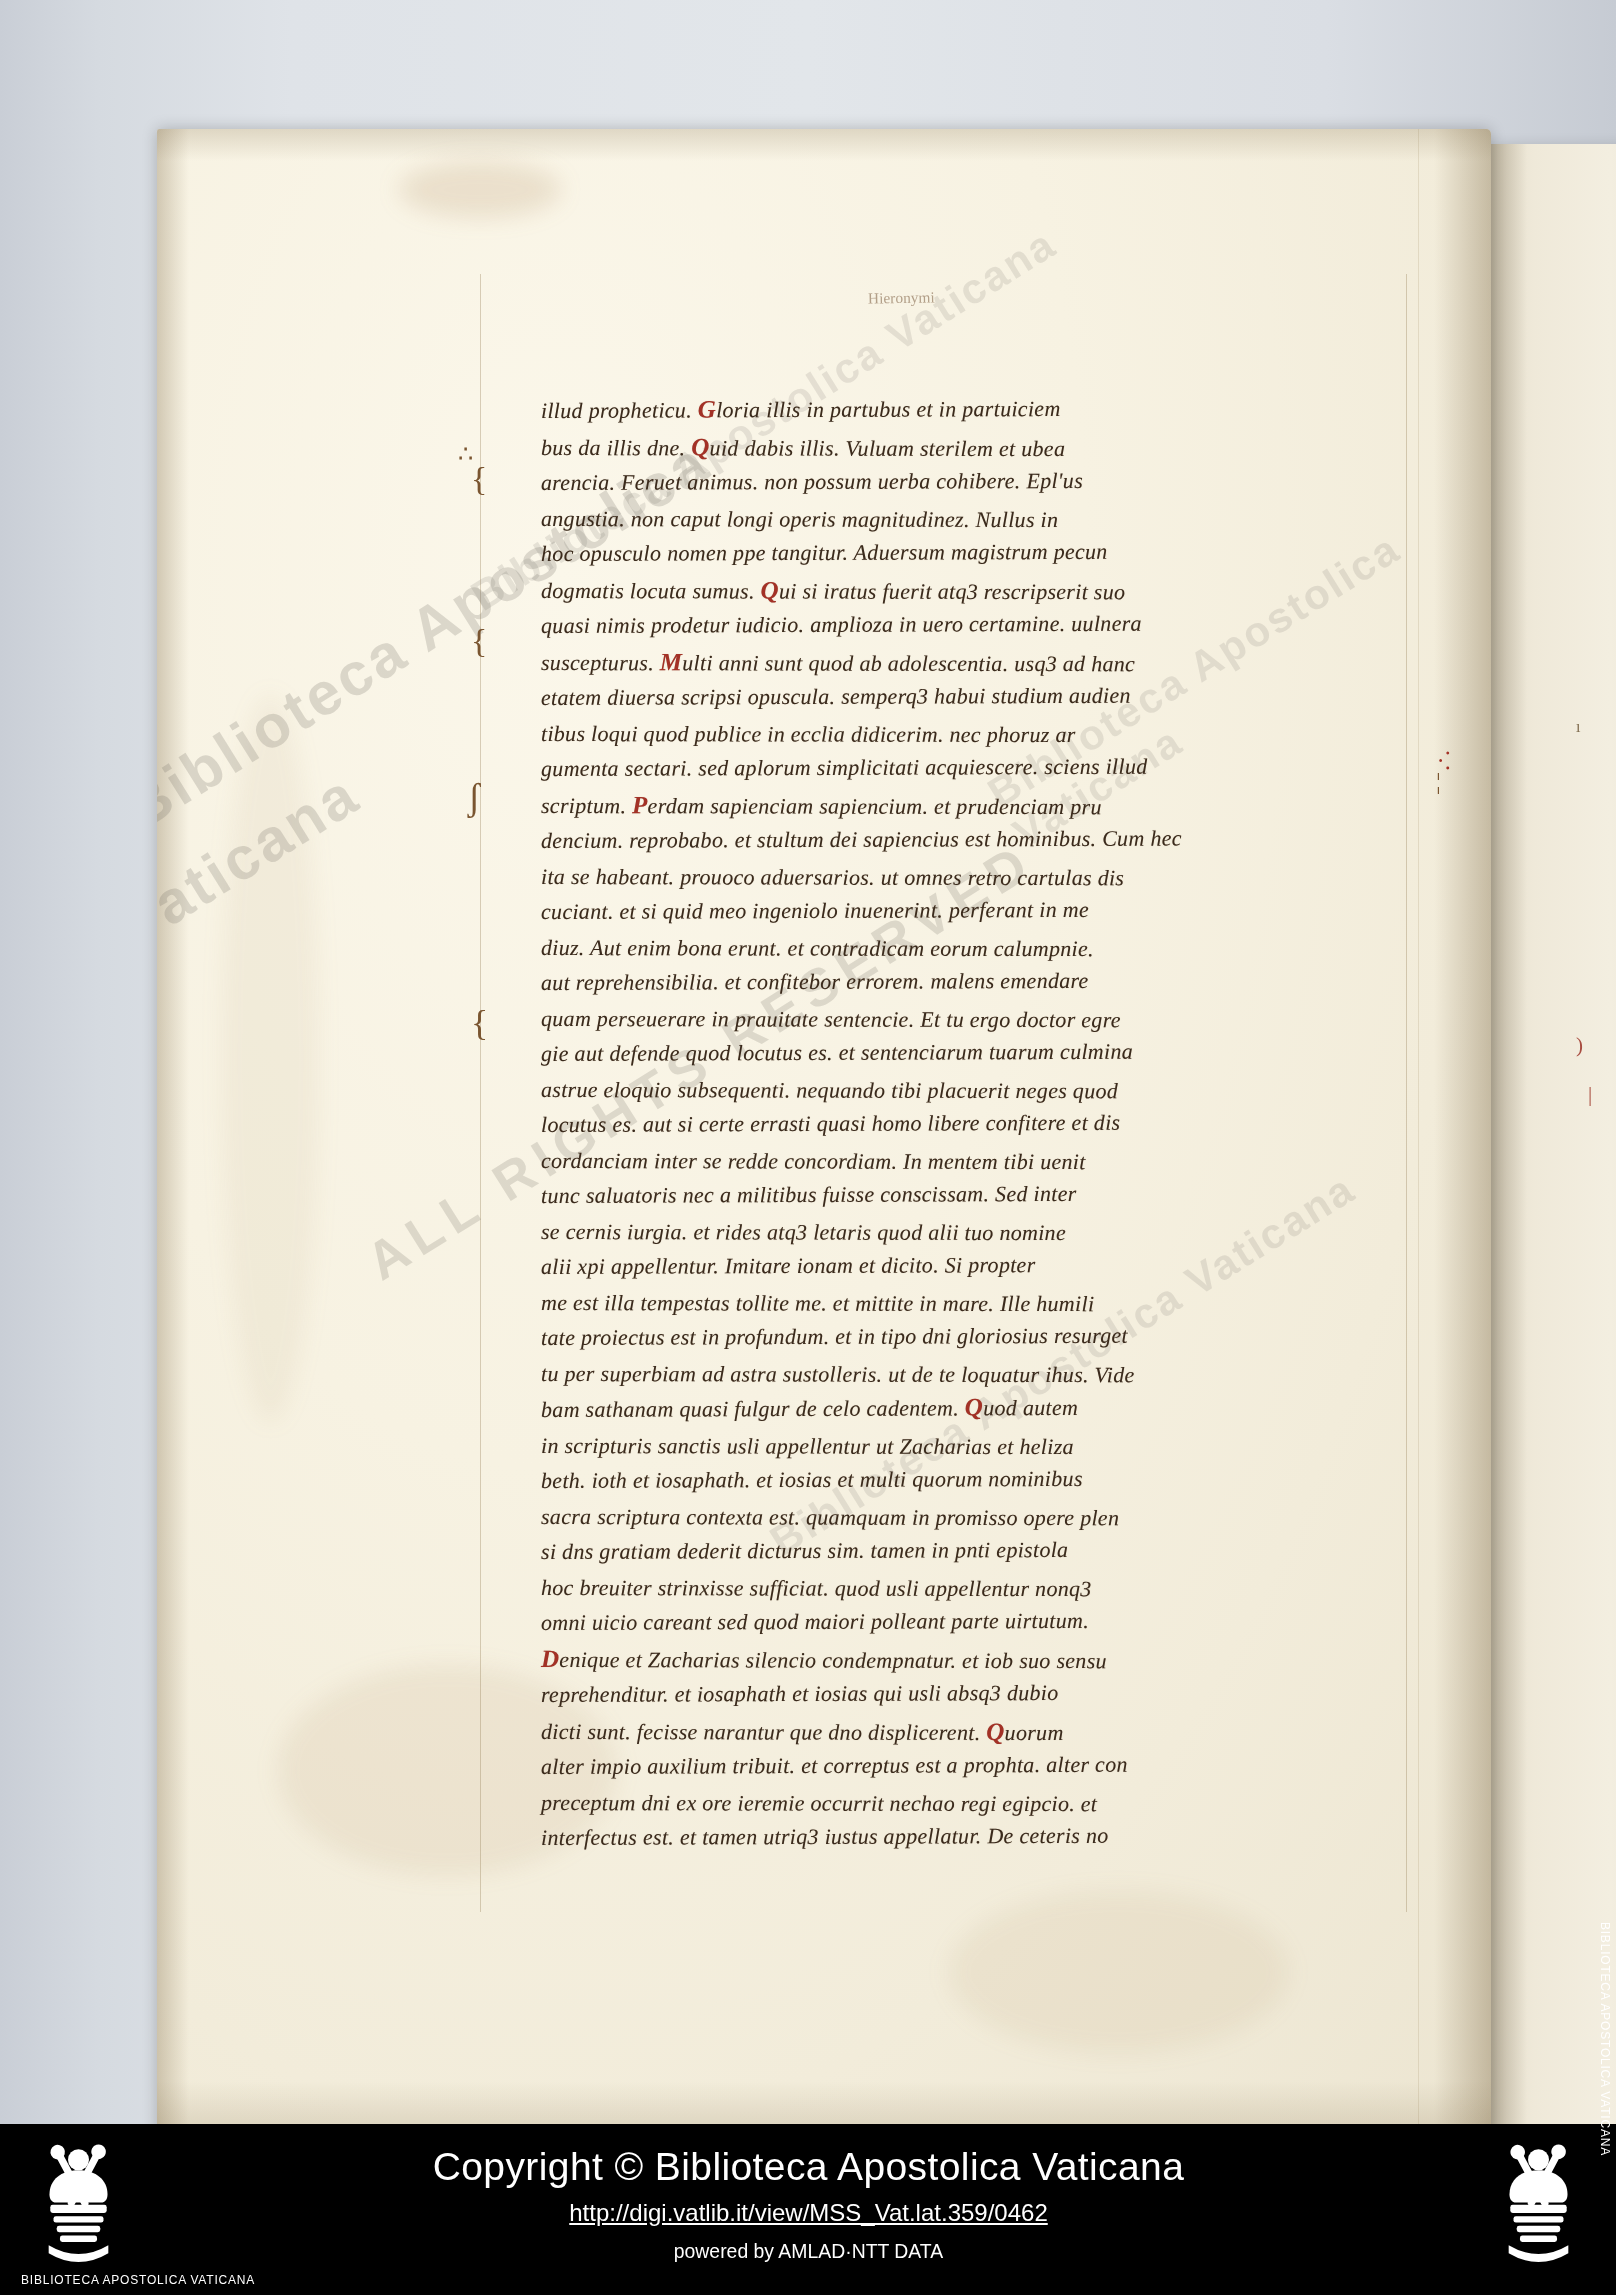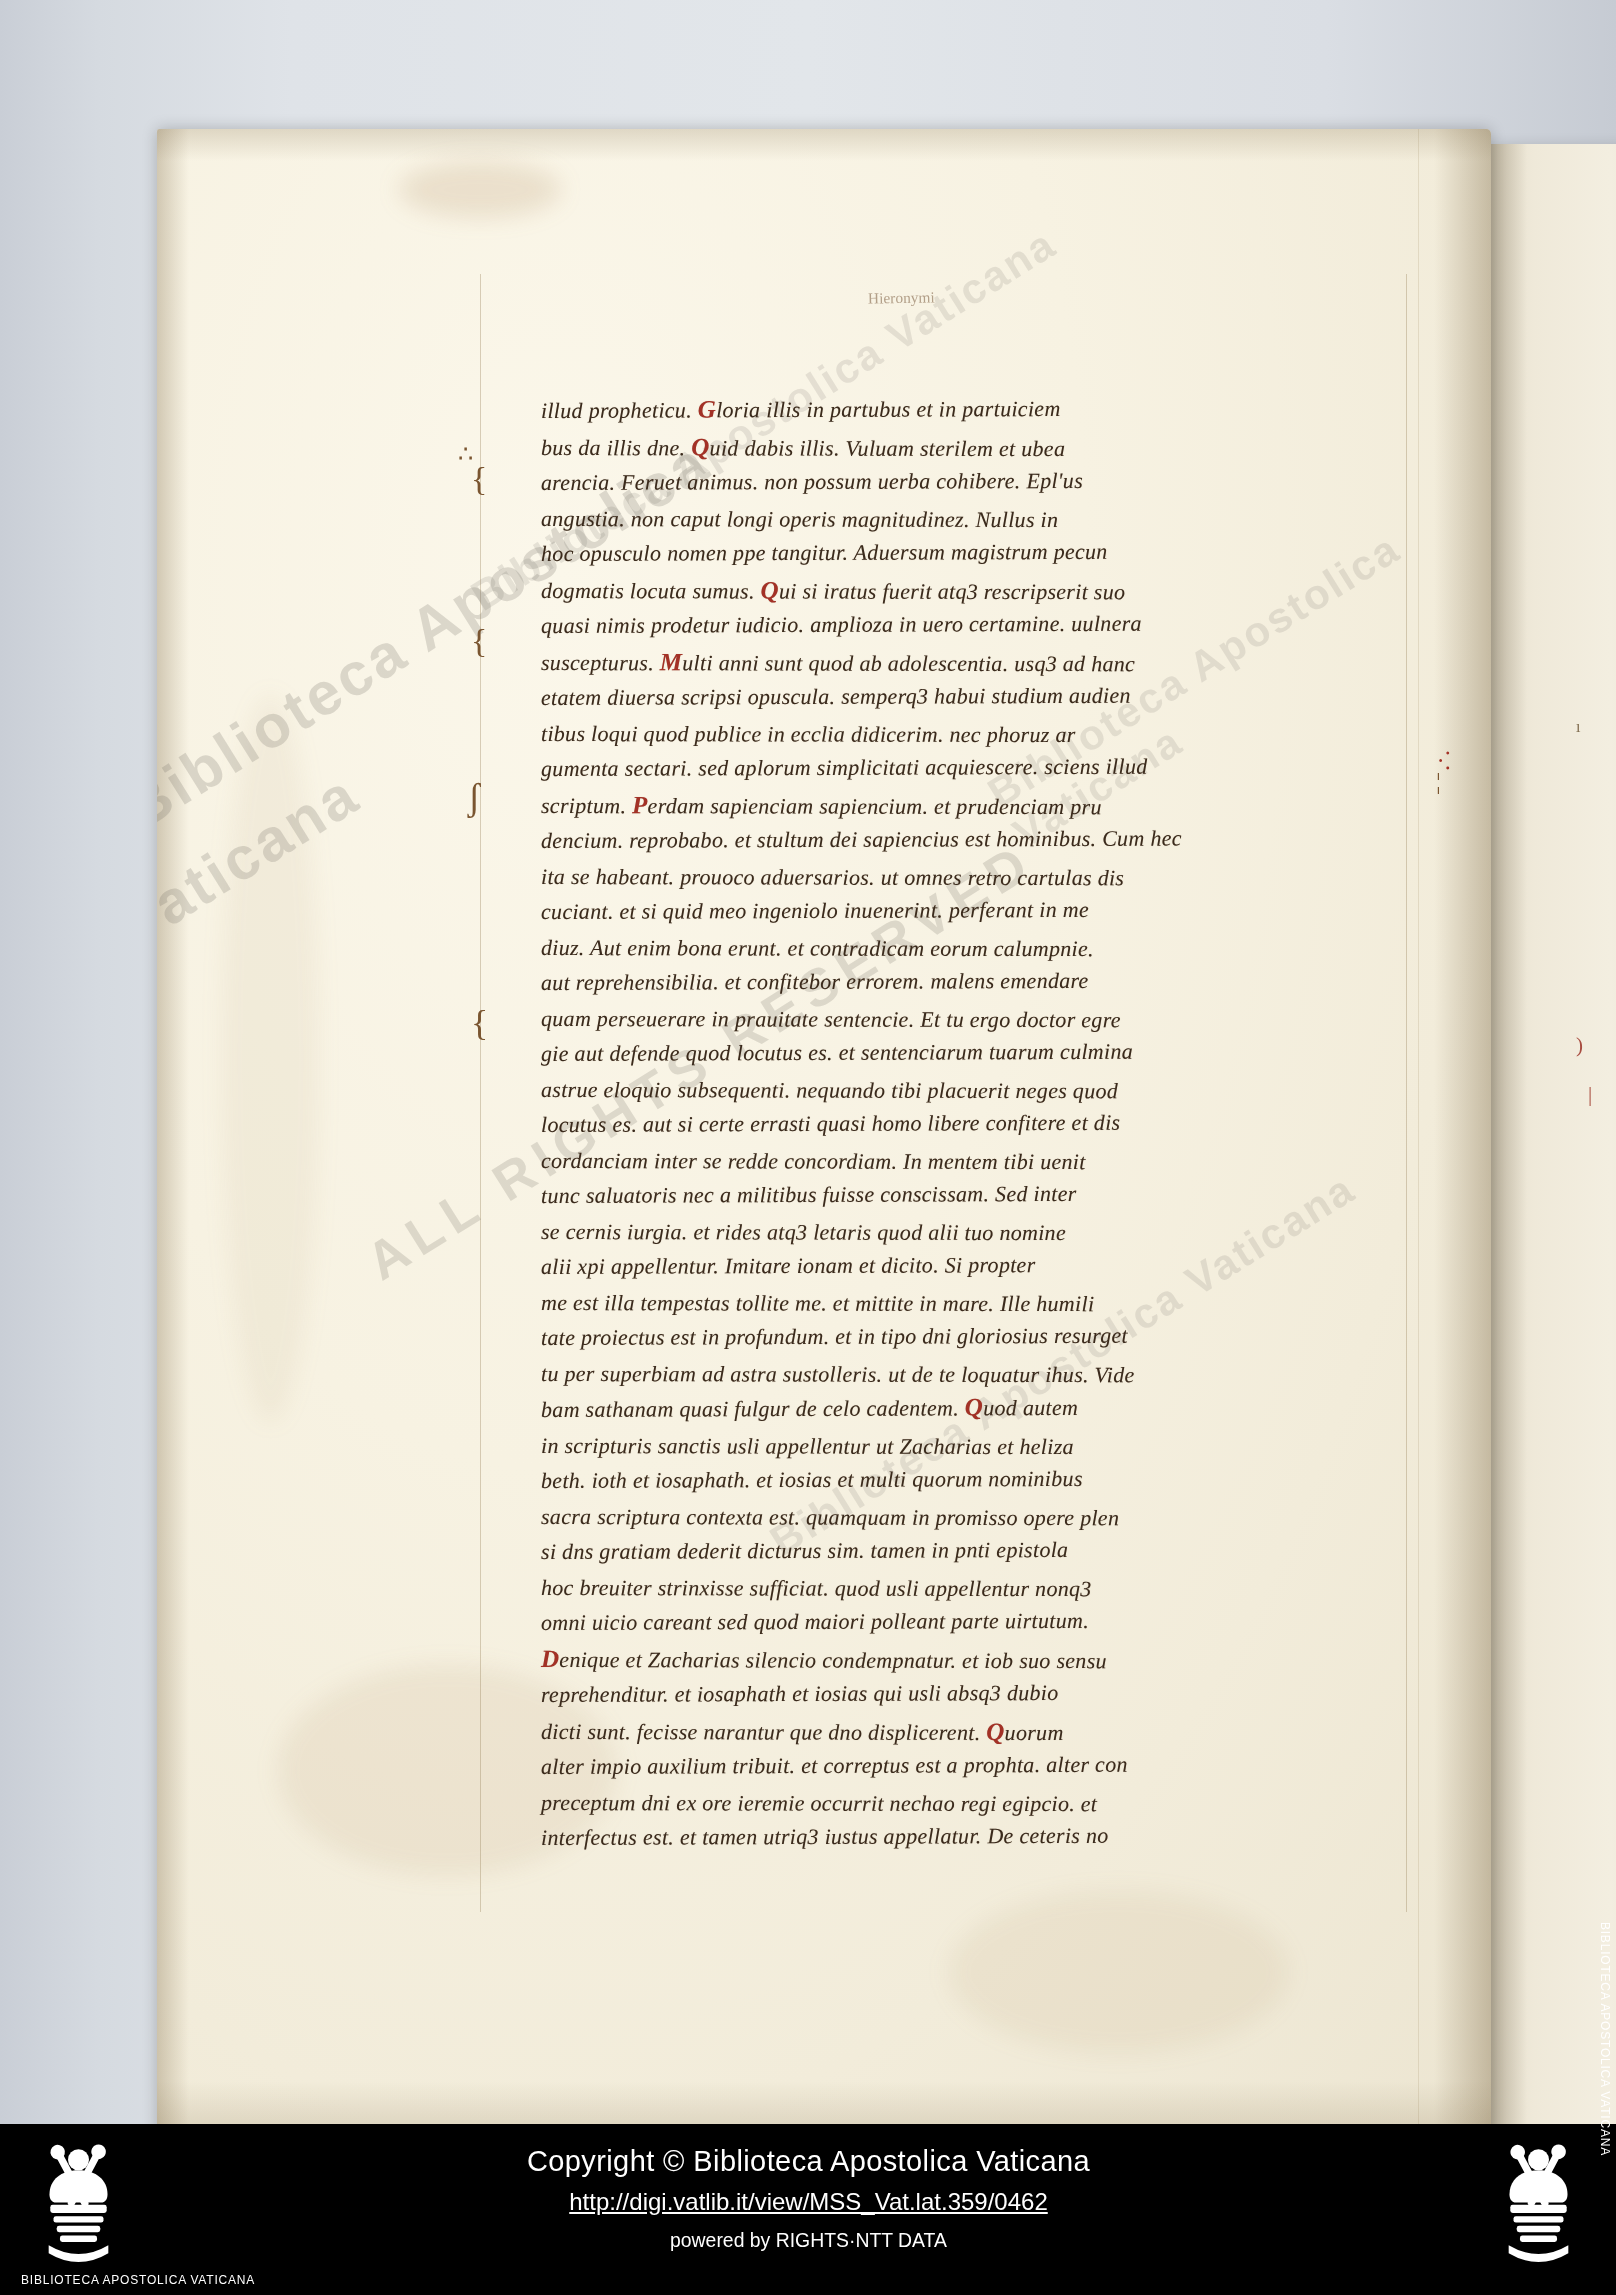--- a/index.html
+++ b/index.html
@@ -179,21 +179,21 @@
     width: 1617px;
     height: 171px;
     background: #000000;
     color: #ffffff;
   }
   .footer-center {
     position: absolute;
     left: 0; right: 0; top: 21px;
     text-align: center;
   }
-  .footer-line1 { font-size: 29px; letter-spacing: 0.4px; }
+  .footer-line1 { font-size: 39px; letter-spacing: 0.4px; }
   .footer-line2 { font-size: 24px; margin-top: 9.7px; text-decoration: underline; }
   .footer-line3 { font-size: 19.4px; margin-top: 13px; }
 
   .crest {
     position: absolute;
     width: 121px; height: 137px;
     top: 18px;
   }
   .crest.left { left: 18px; }
   .crest.right { right: 18px; }
@@ -331,21 +331,21 @@
           </g>
           <path d="M38 128 q37 22 74 0 l0 10 q-37 22 -74 0 z"></path>
         </g>
       </svg>
     </div>
     <div class="crest-label left-lbl">BIBLIOTECA APOSTOLICA VATICANA</div>
 
     <div class="footer-center">
       <div class="footer-line1">Copyright © Biblioteca Apostolica Vaticana</div>
       <div class="footer-line2">http://digi.vatlib.it/view/MSS_Vat.lat.359/0462</div>
-      <div class="footer-line3">powered by RIGHTS·NTT DATA</div>
+      <div class="footer-line3">powered by AMLAD·NTT DATA</div>
     </div>
 
     <div class="crest right">
       <svg viewBox="0 0 150 170" width="121" height="137" aria-hidden="true">
         <g fill="#ffffff">
           <circle cx="75" cy="22" r="13"></circle>
           <path d="M75 35 c-22 0 -36 12 -36 30 c0 6 3 10 8 10 h56 c5 0 8 -4 8 -10 c0 -18 -14 -30 -36 -30 z"></path>
           <rect x="40" y="78" width="70" height="10" rx="3"></rect>
           <rect x="44" y="92" width="62" height="8" rx="3"></rect>
           <rect x="48" y="104" width="54" height="8" rx="3"></rect>

